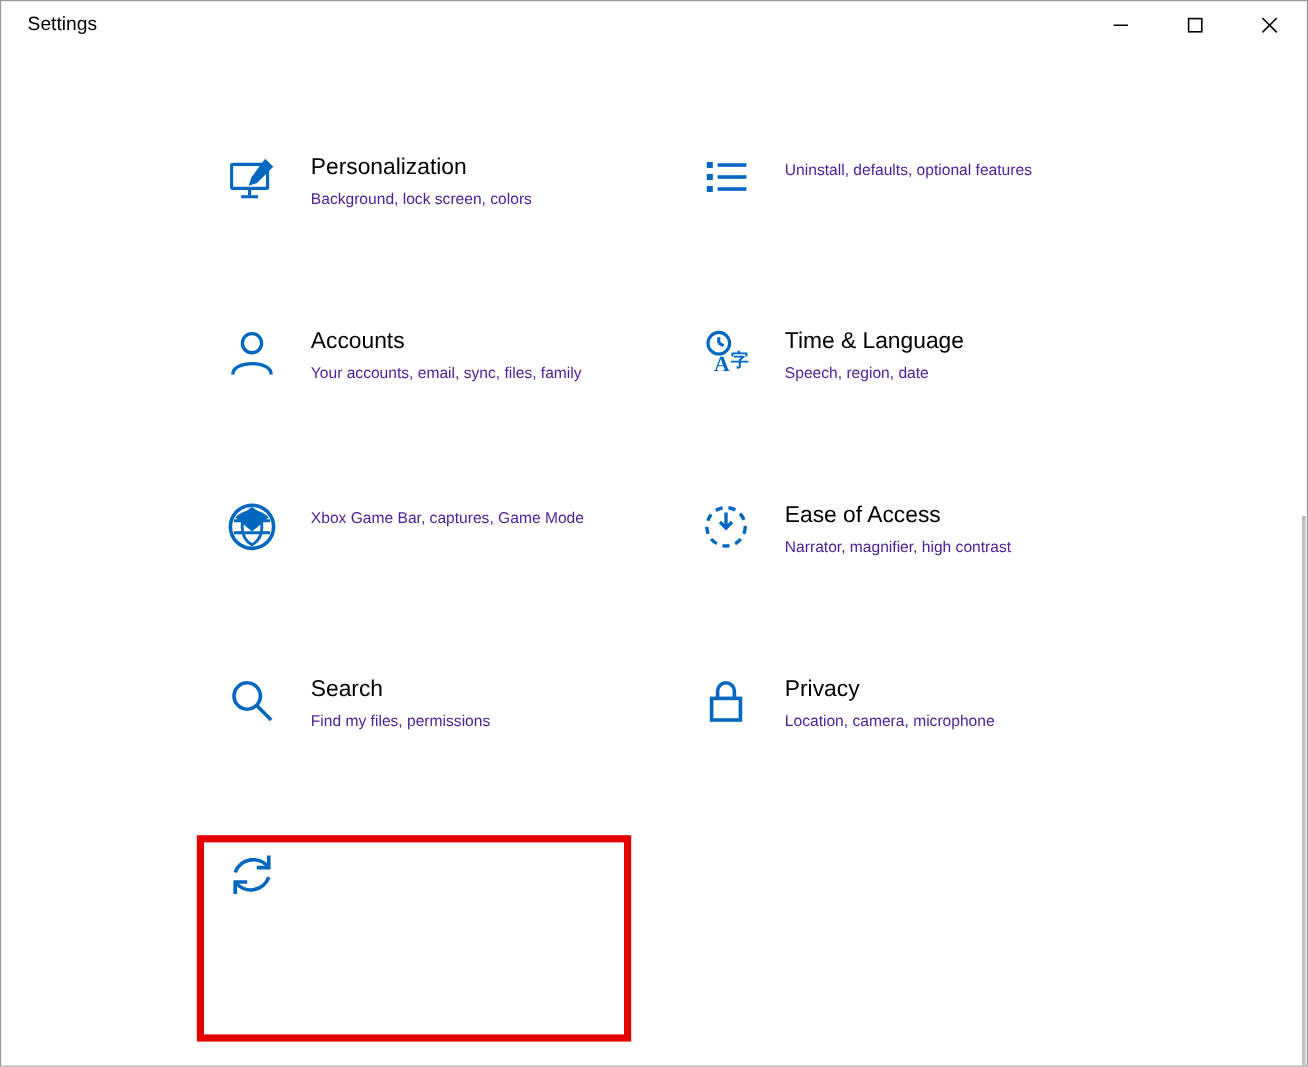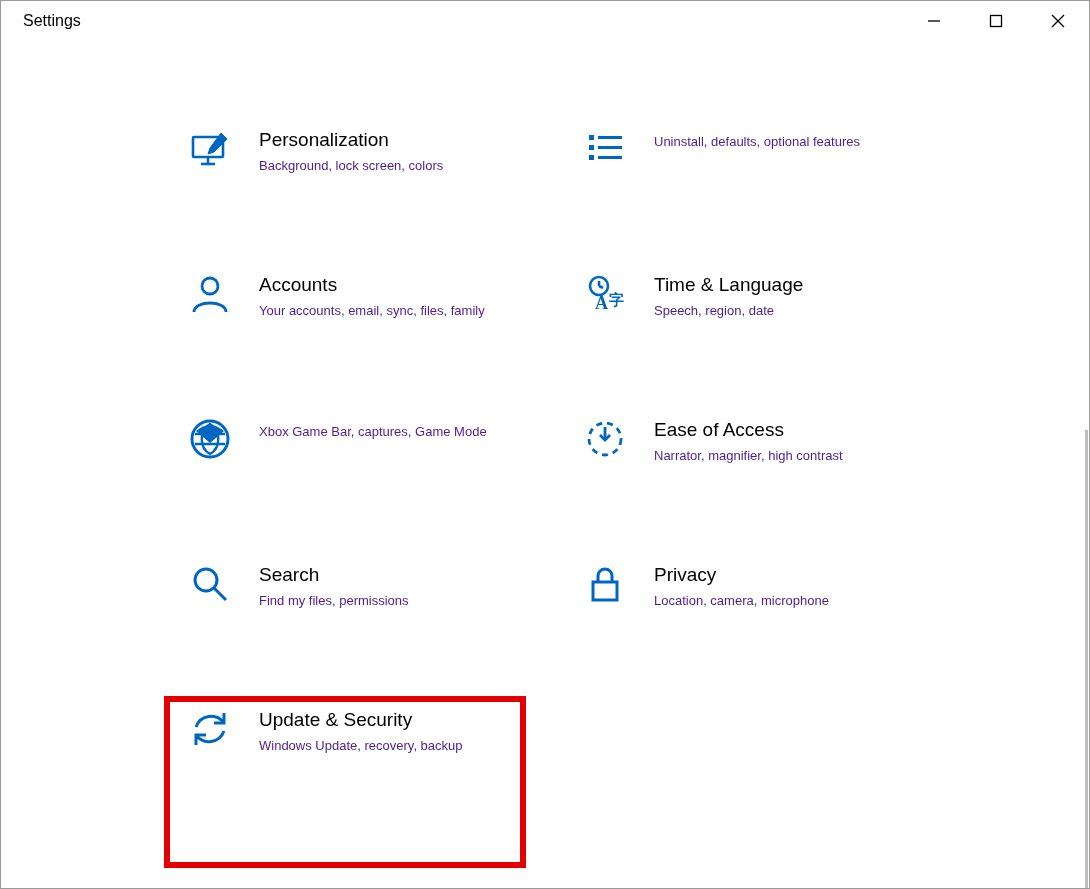--- a/index.html
+++ b/index.html
@@ -241,24 +241,20 @@
 
       <div class="tile">
         <div class="iconbox">
           <svg width="44" height="44" viewBox="0 0 44 44" fill="none" stroke="#0067c0" stroke-width="3">
             <path d="M36 16 A16 16 0 0 0 8 20"></path>
             <polyline points="36,6 36,16 26,16" fill="none"></polyline>
             <path d="M8 28 A16 16 0 0 0 36 24"></path>
             <polyline points="8,38 8,28 18,28" fill="none"></polyline>
           </svg>
         </div>
-        <div class="txt">
-          <div class="label">Update &amp; Security</div>
-          <div class="desc">Windows Update, recovery, backup</div>
-        </div>
       </div>
 
     </div>
 
     <div class="scrollbar-hint"></div>
   </div>
 
   <div class="highlight" id="hl" style="left: 163px; top: 695px; width: 362px; height: 172px;"></div>
 </div>
 

